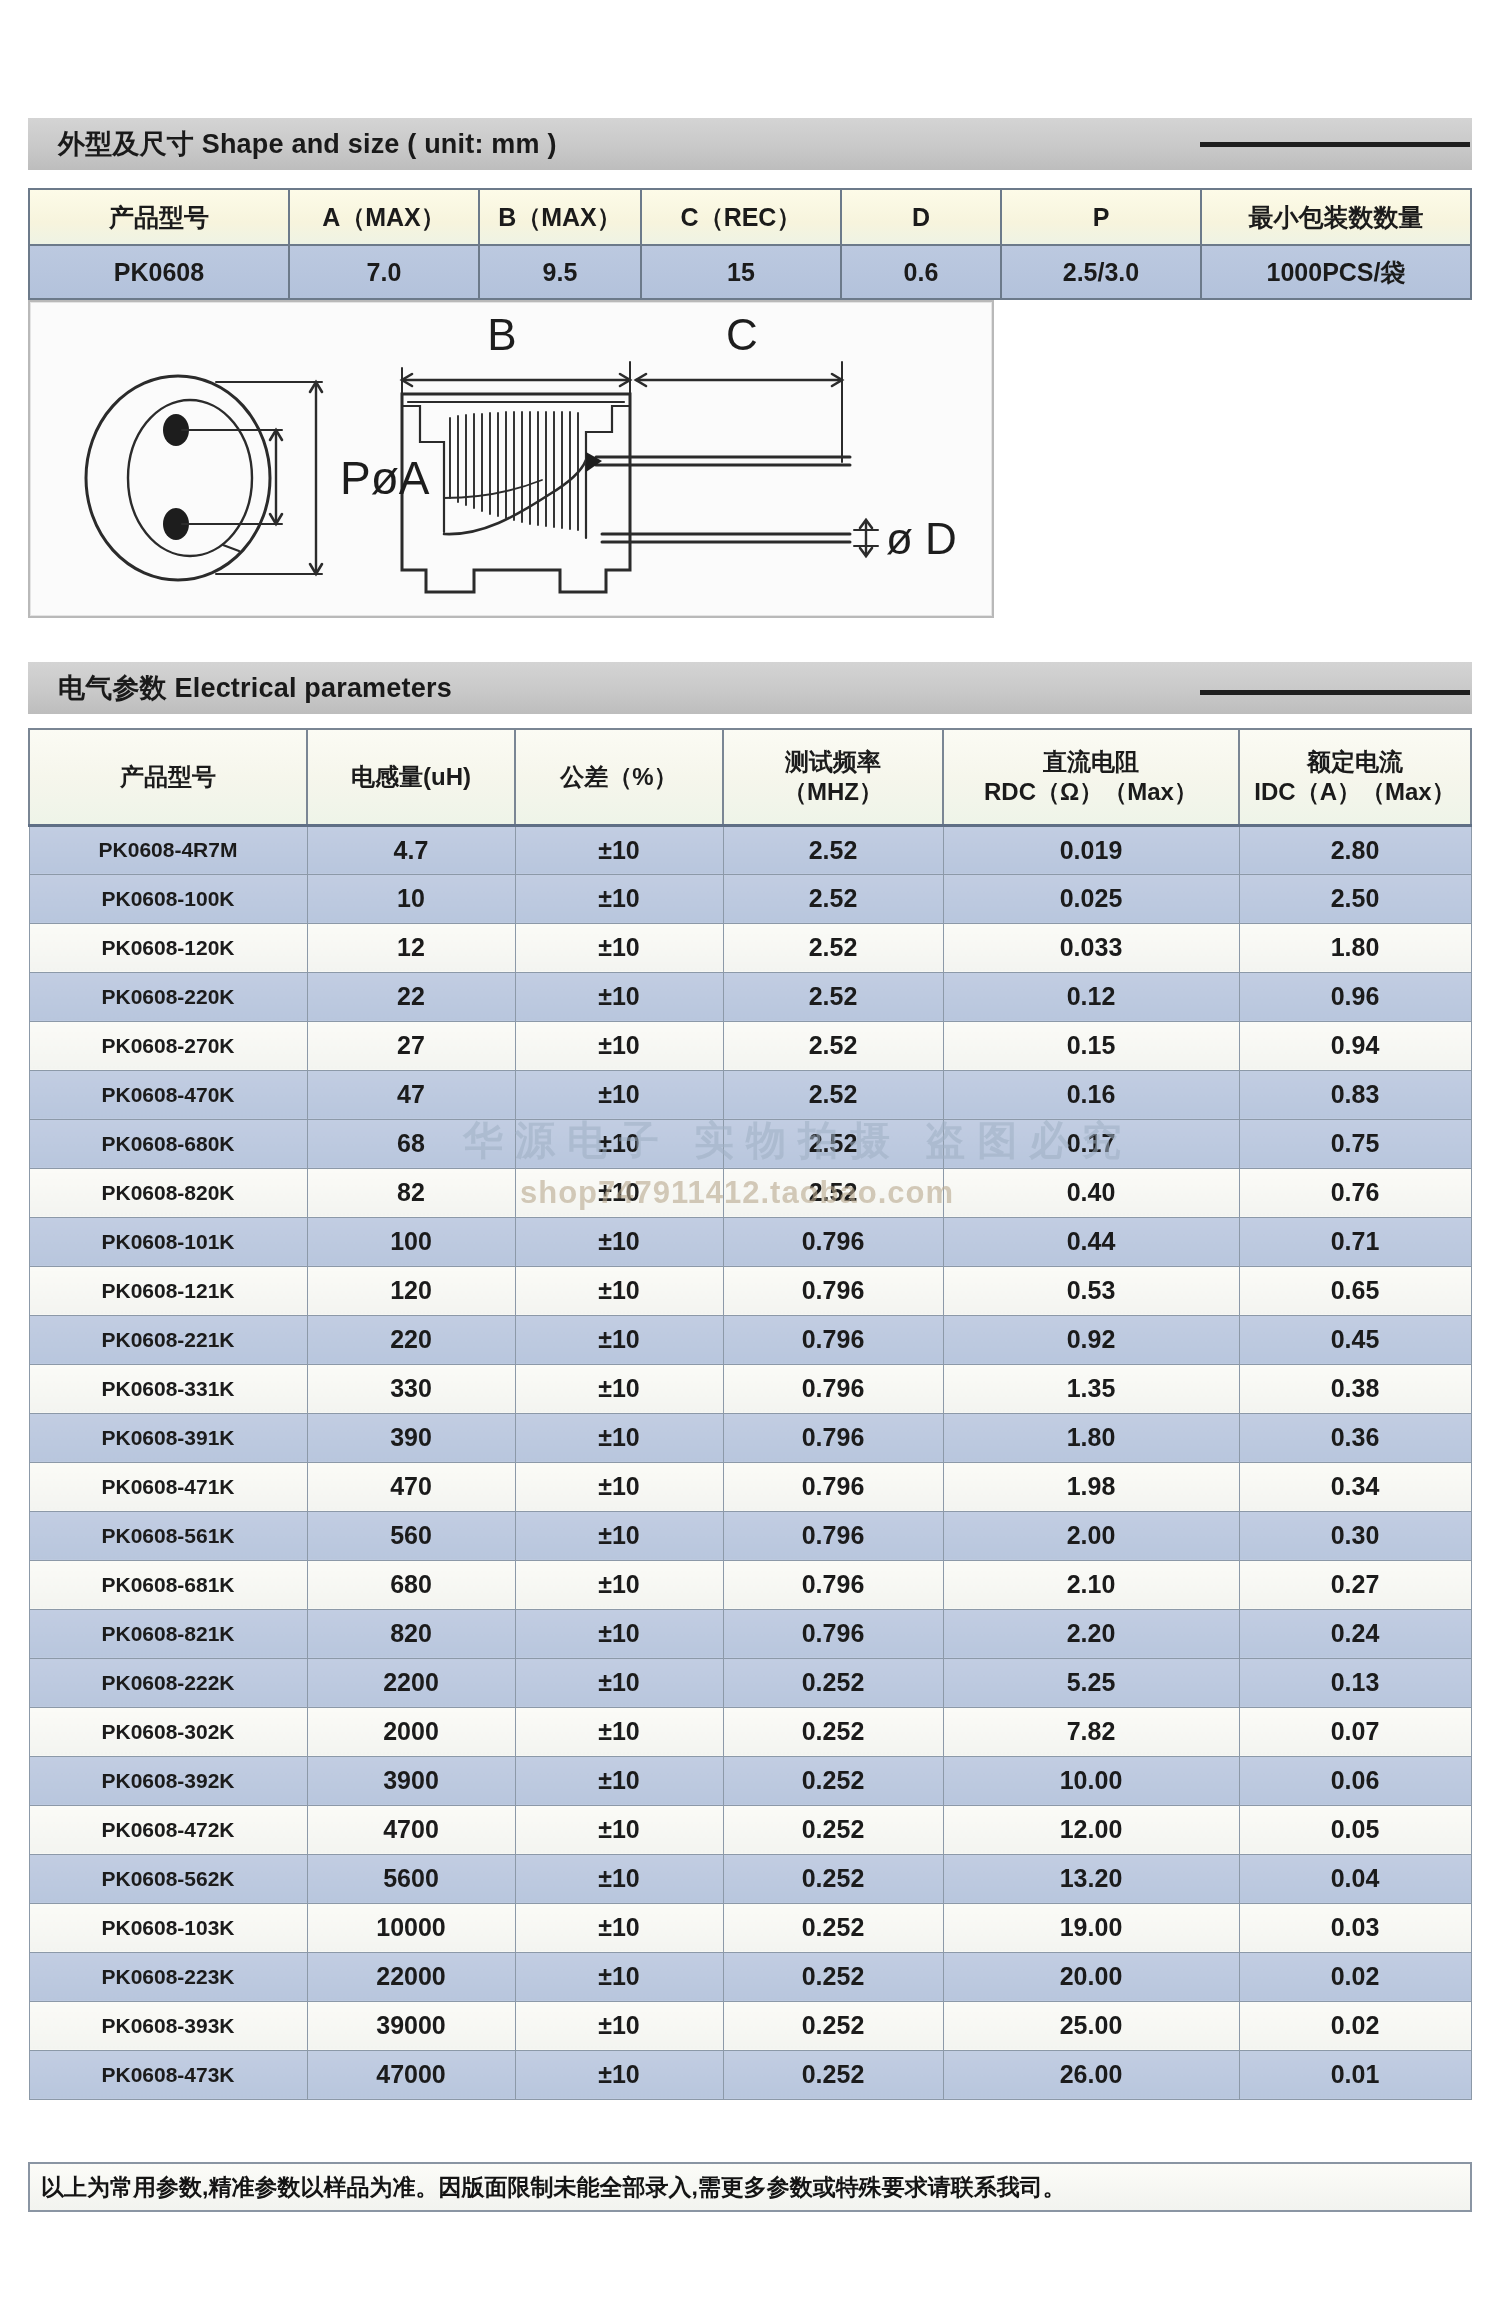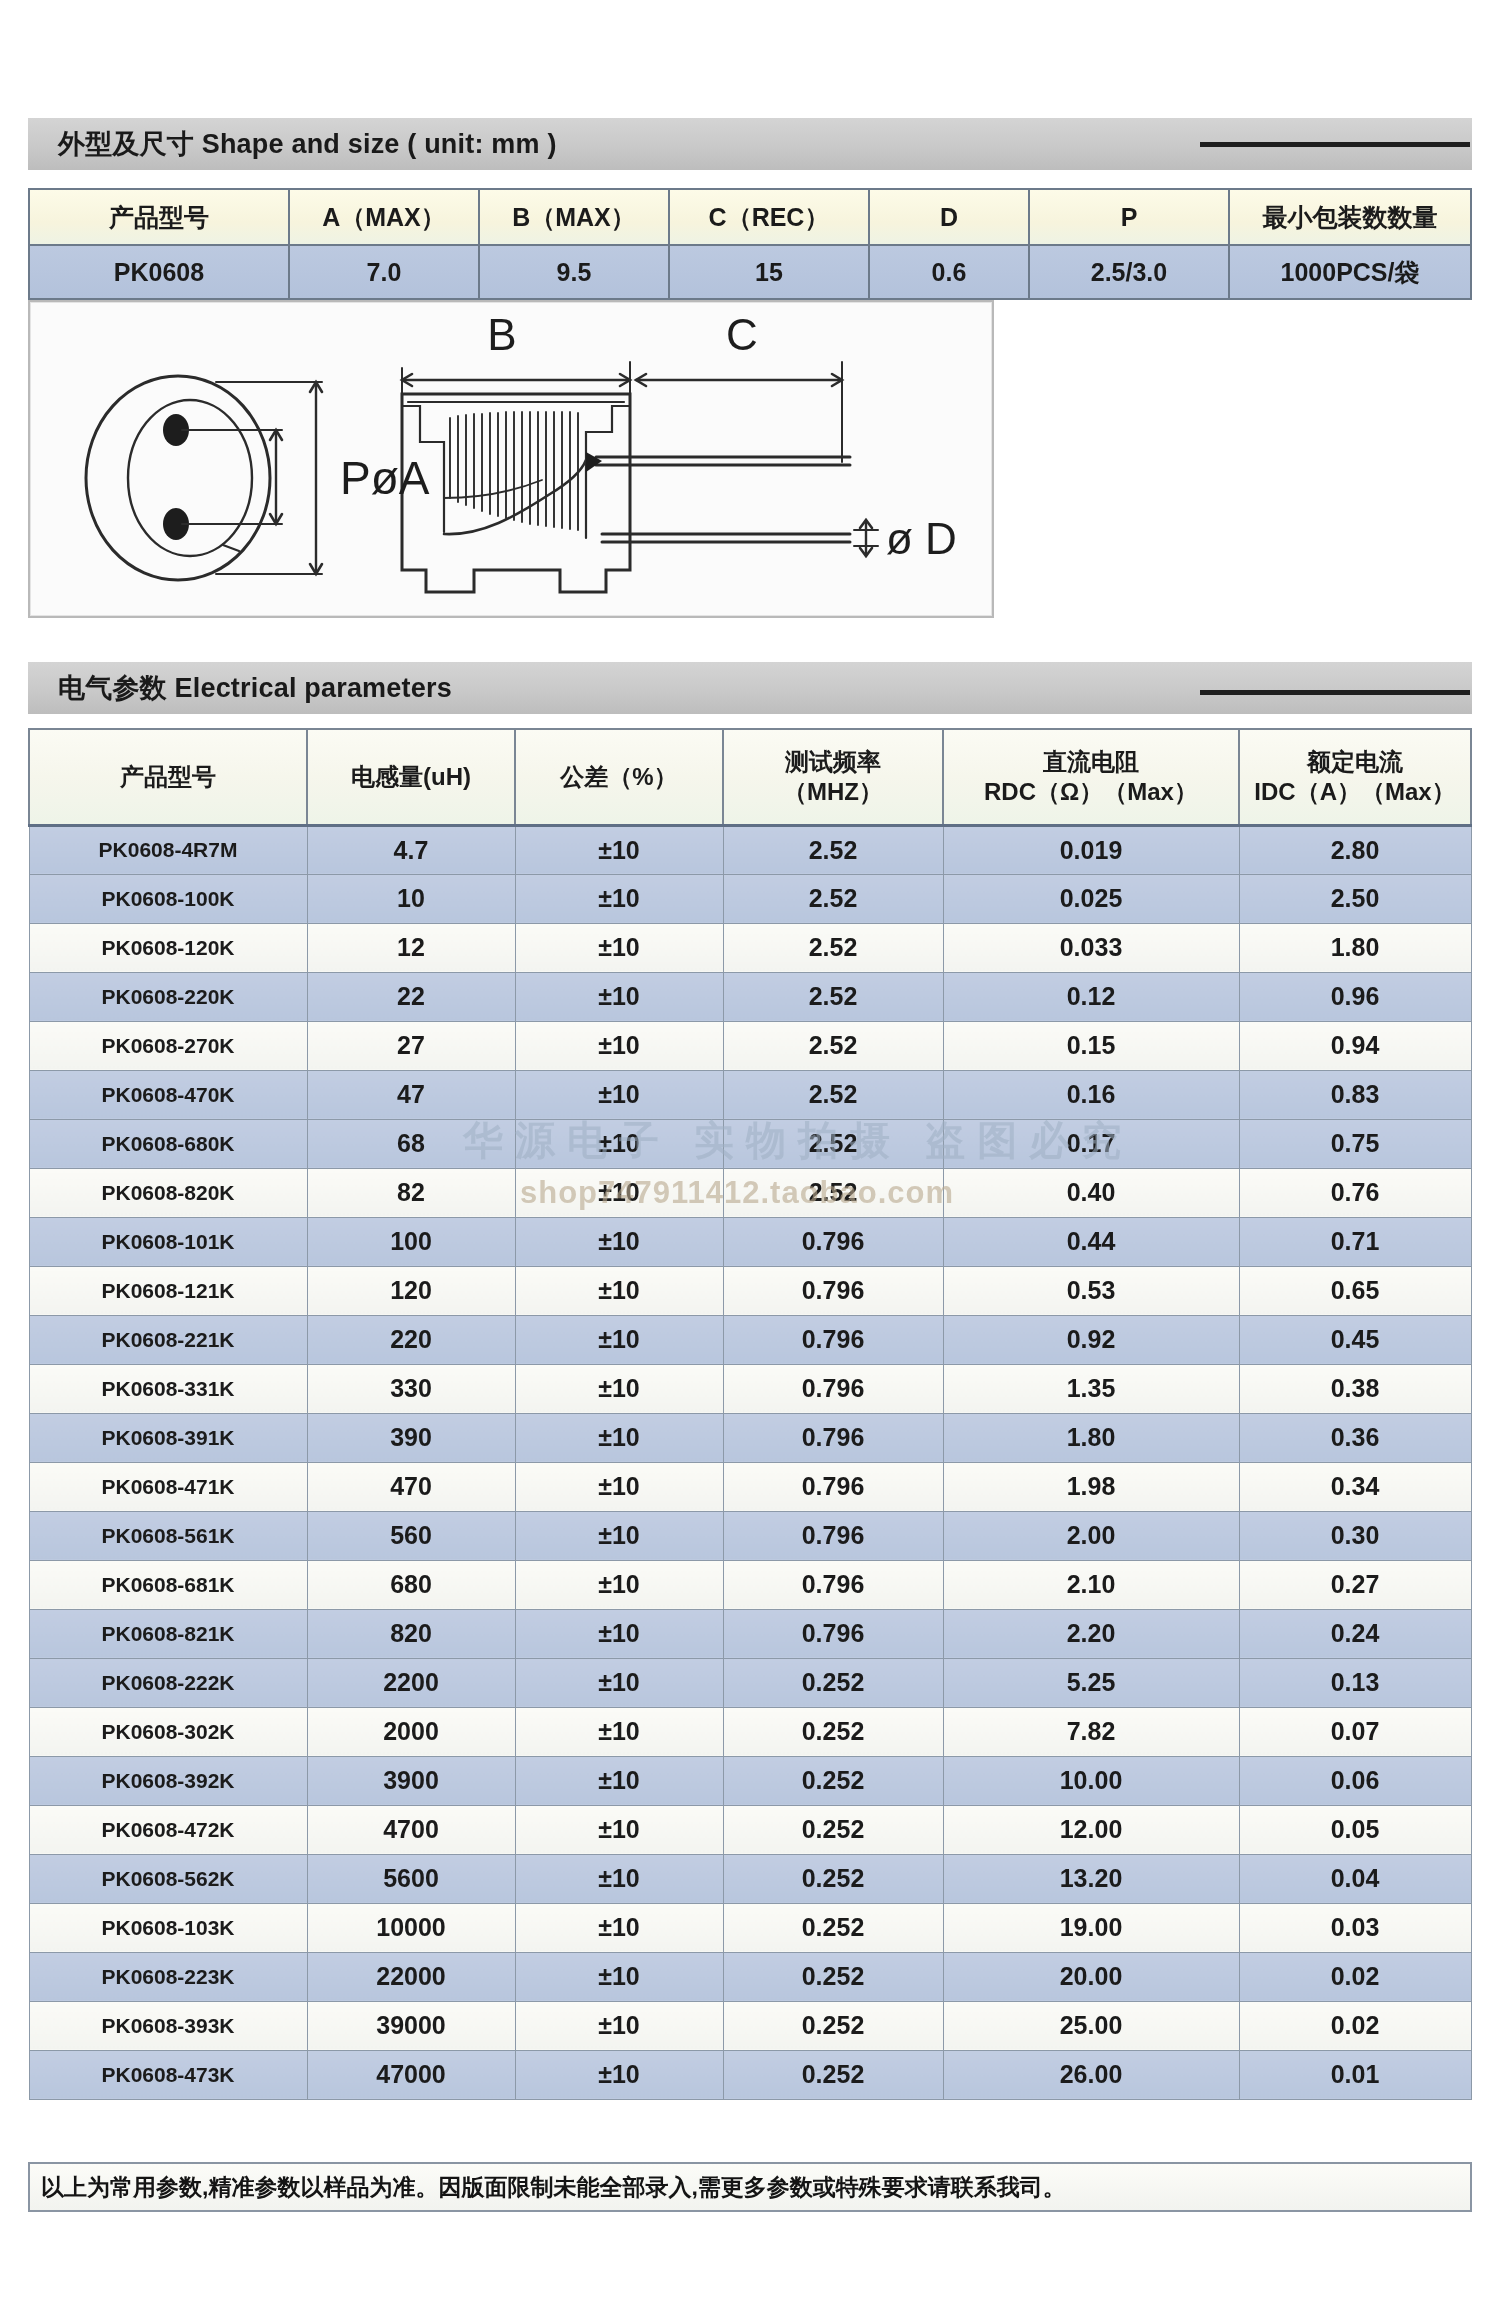--- a/index.html
+++ b/index.html
@@ -129,21 +129,21 @@
   <div class="banner" id="banner-shape" style="left:28px; top:118px; width:1444px;">
     <span class="banner-text">外型及尺寸 Shape and size ( unit: mm )</span>
   </div>
   <div class="banner-rule" style="left:1200px; top:142px; width:270px;"></div>
 
   <table class="tbl" id="dim-table">
     <thead>
       <tr>
         <th style="width:260px">产品型号</th>
         <th style="width:190px">A（MAX）</th>
-        <th style="width:190px">B（MAX）</th>
+        <th style="width:162px">B（MAX）</th>
         <th style="width:200px">C（REC）</th>
         <th style="width:160px">D</th>
         <th style="width:200px">P</th>
         <th>最小包装数数量</th>
       </tr>
     </thead>
     <tbody>
       <tr>
         <td>PK0608</td>
         <td>7.0</td>

